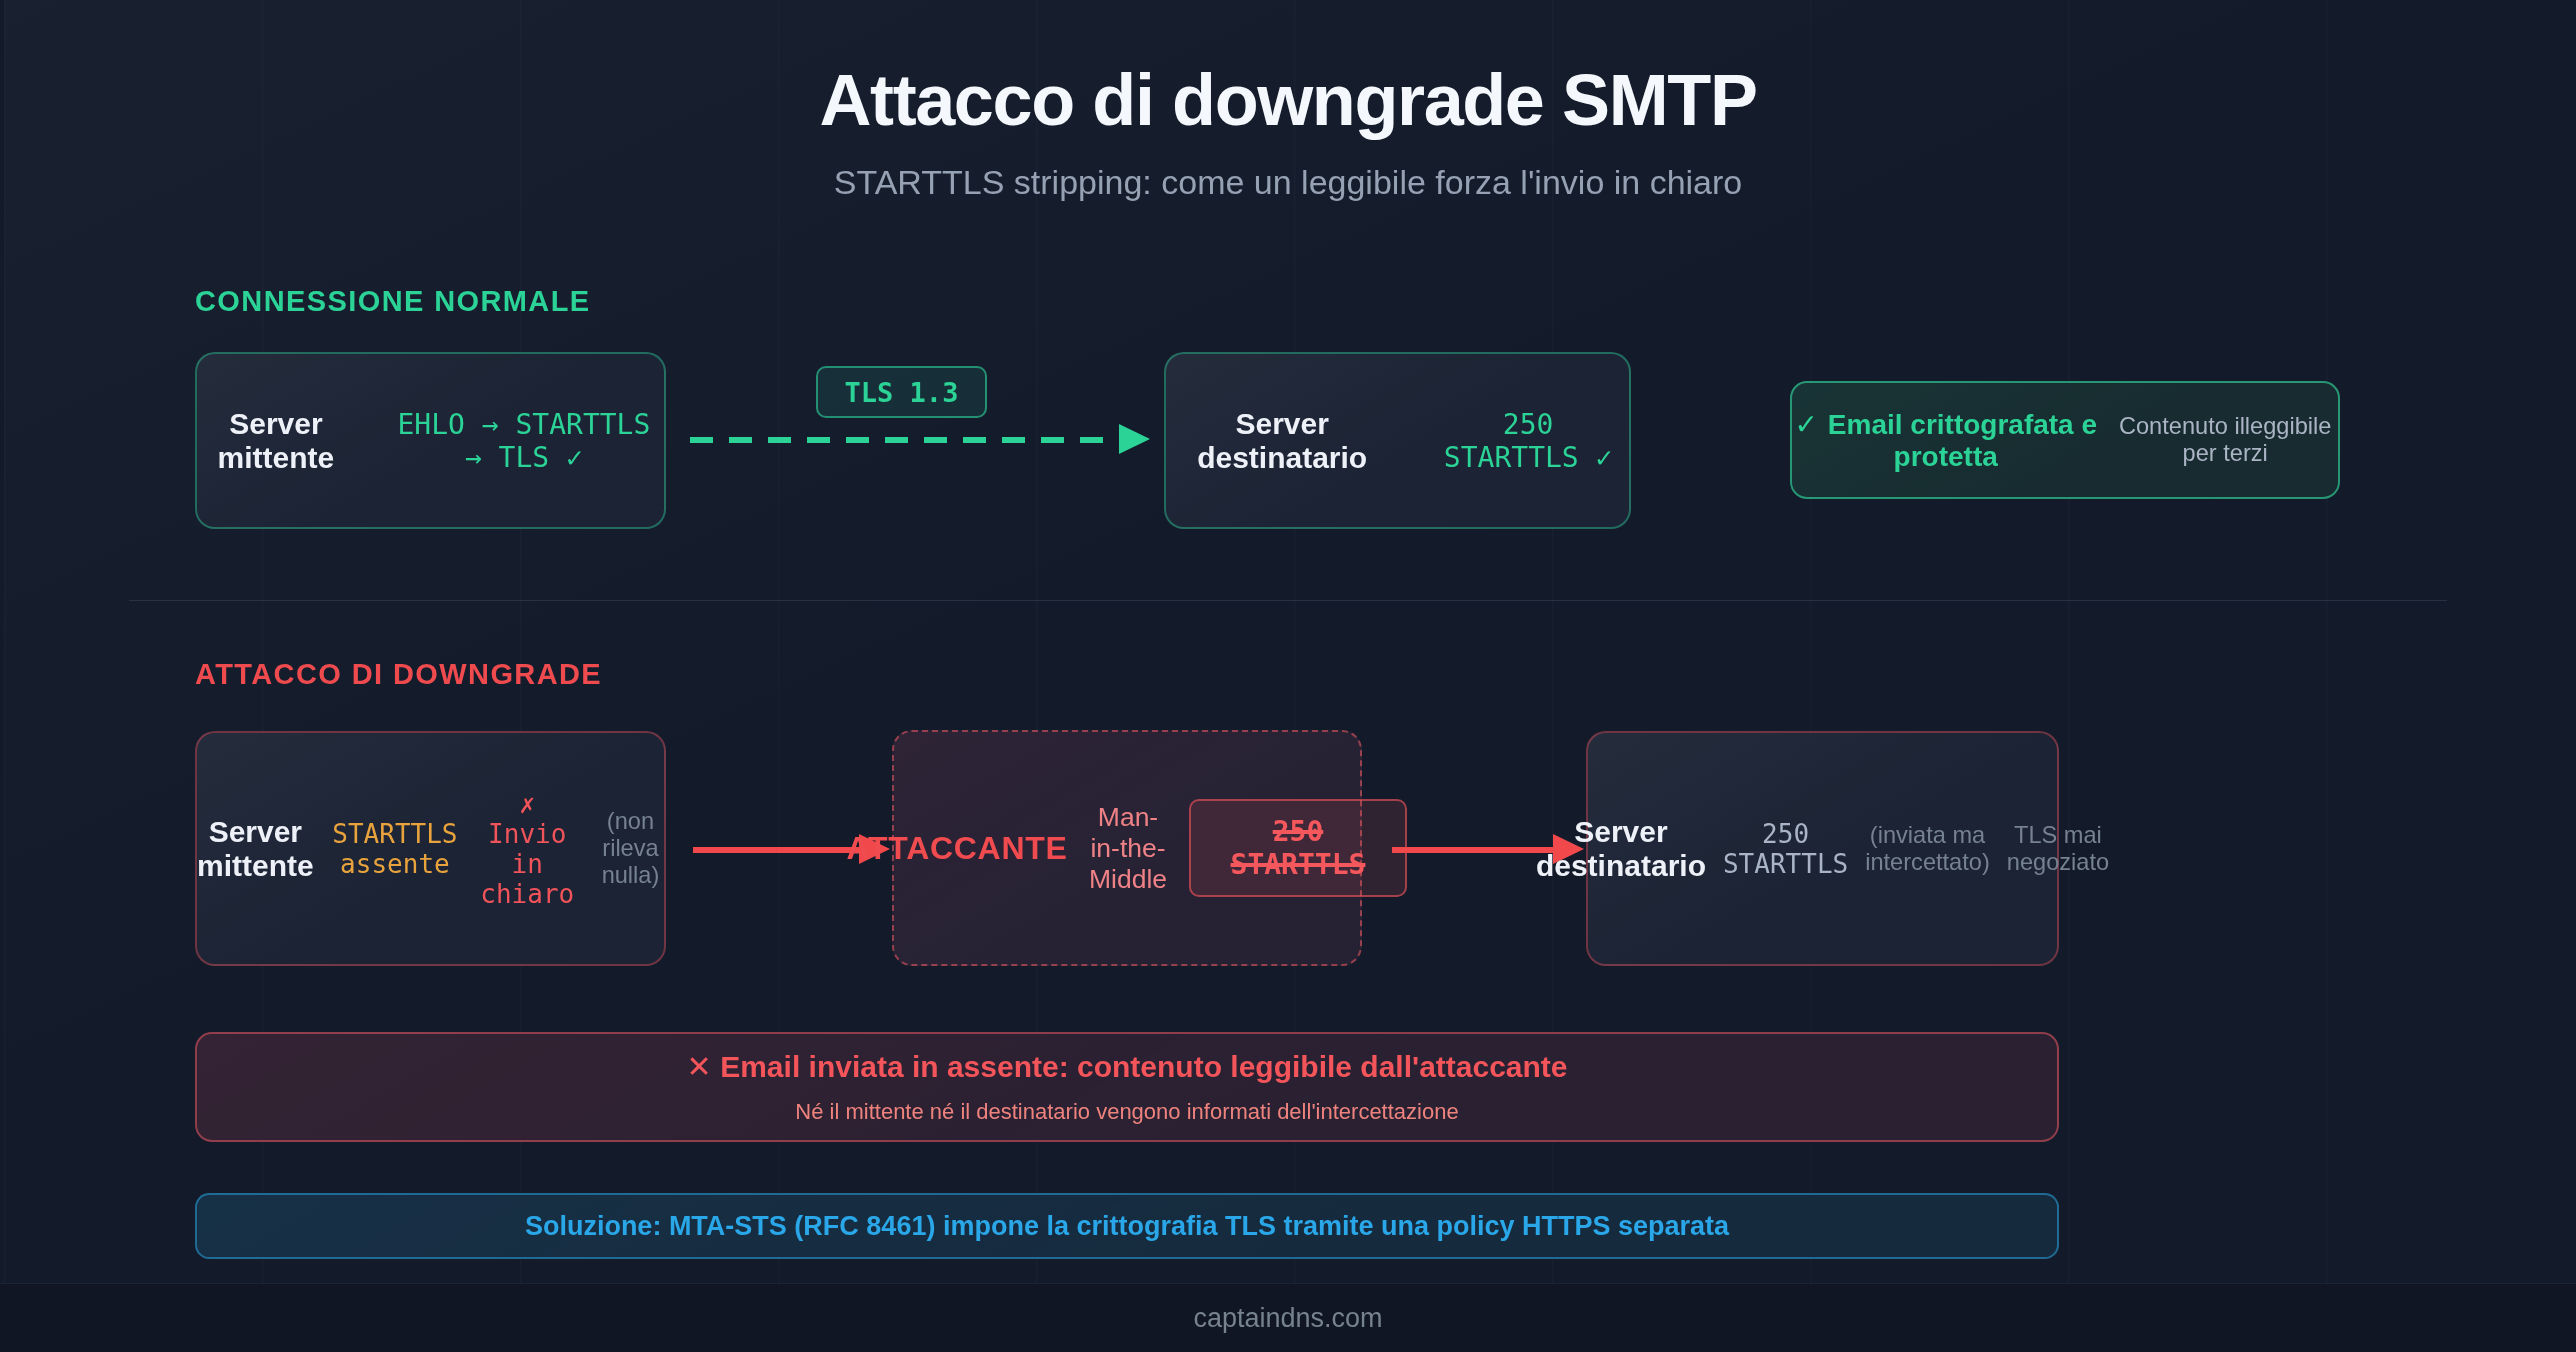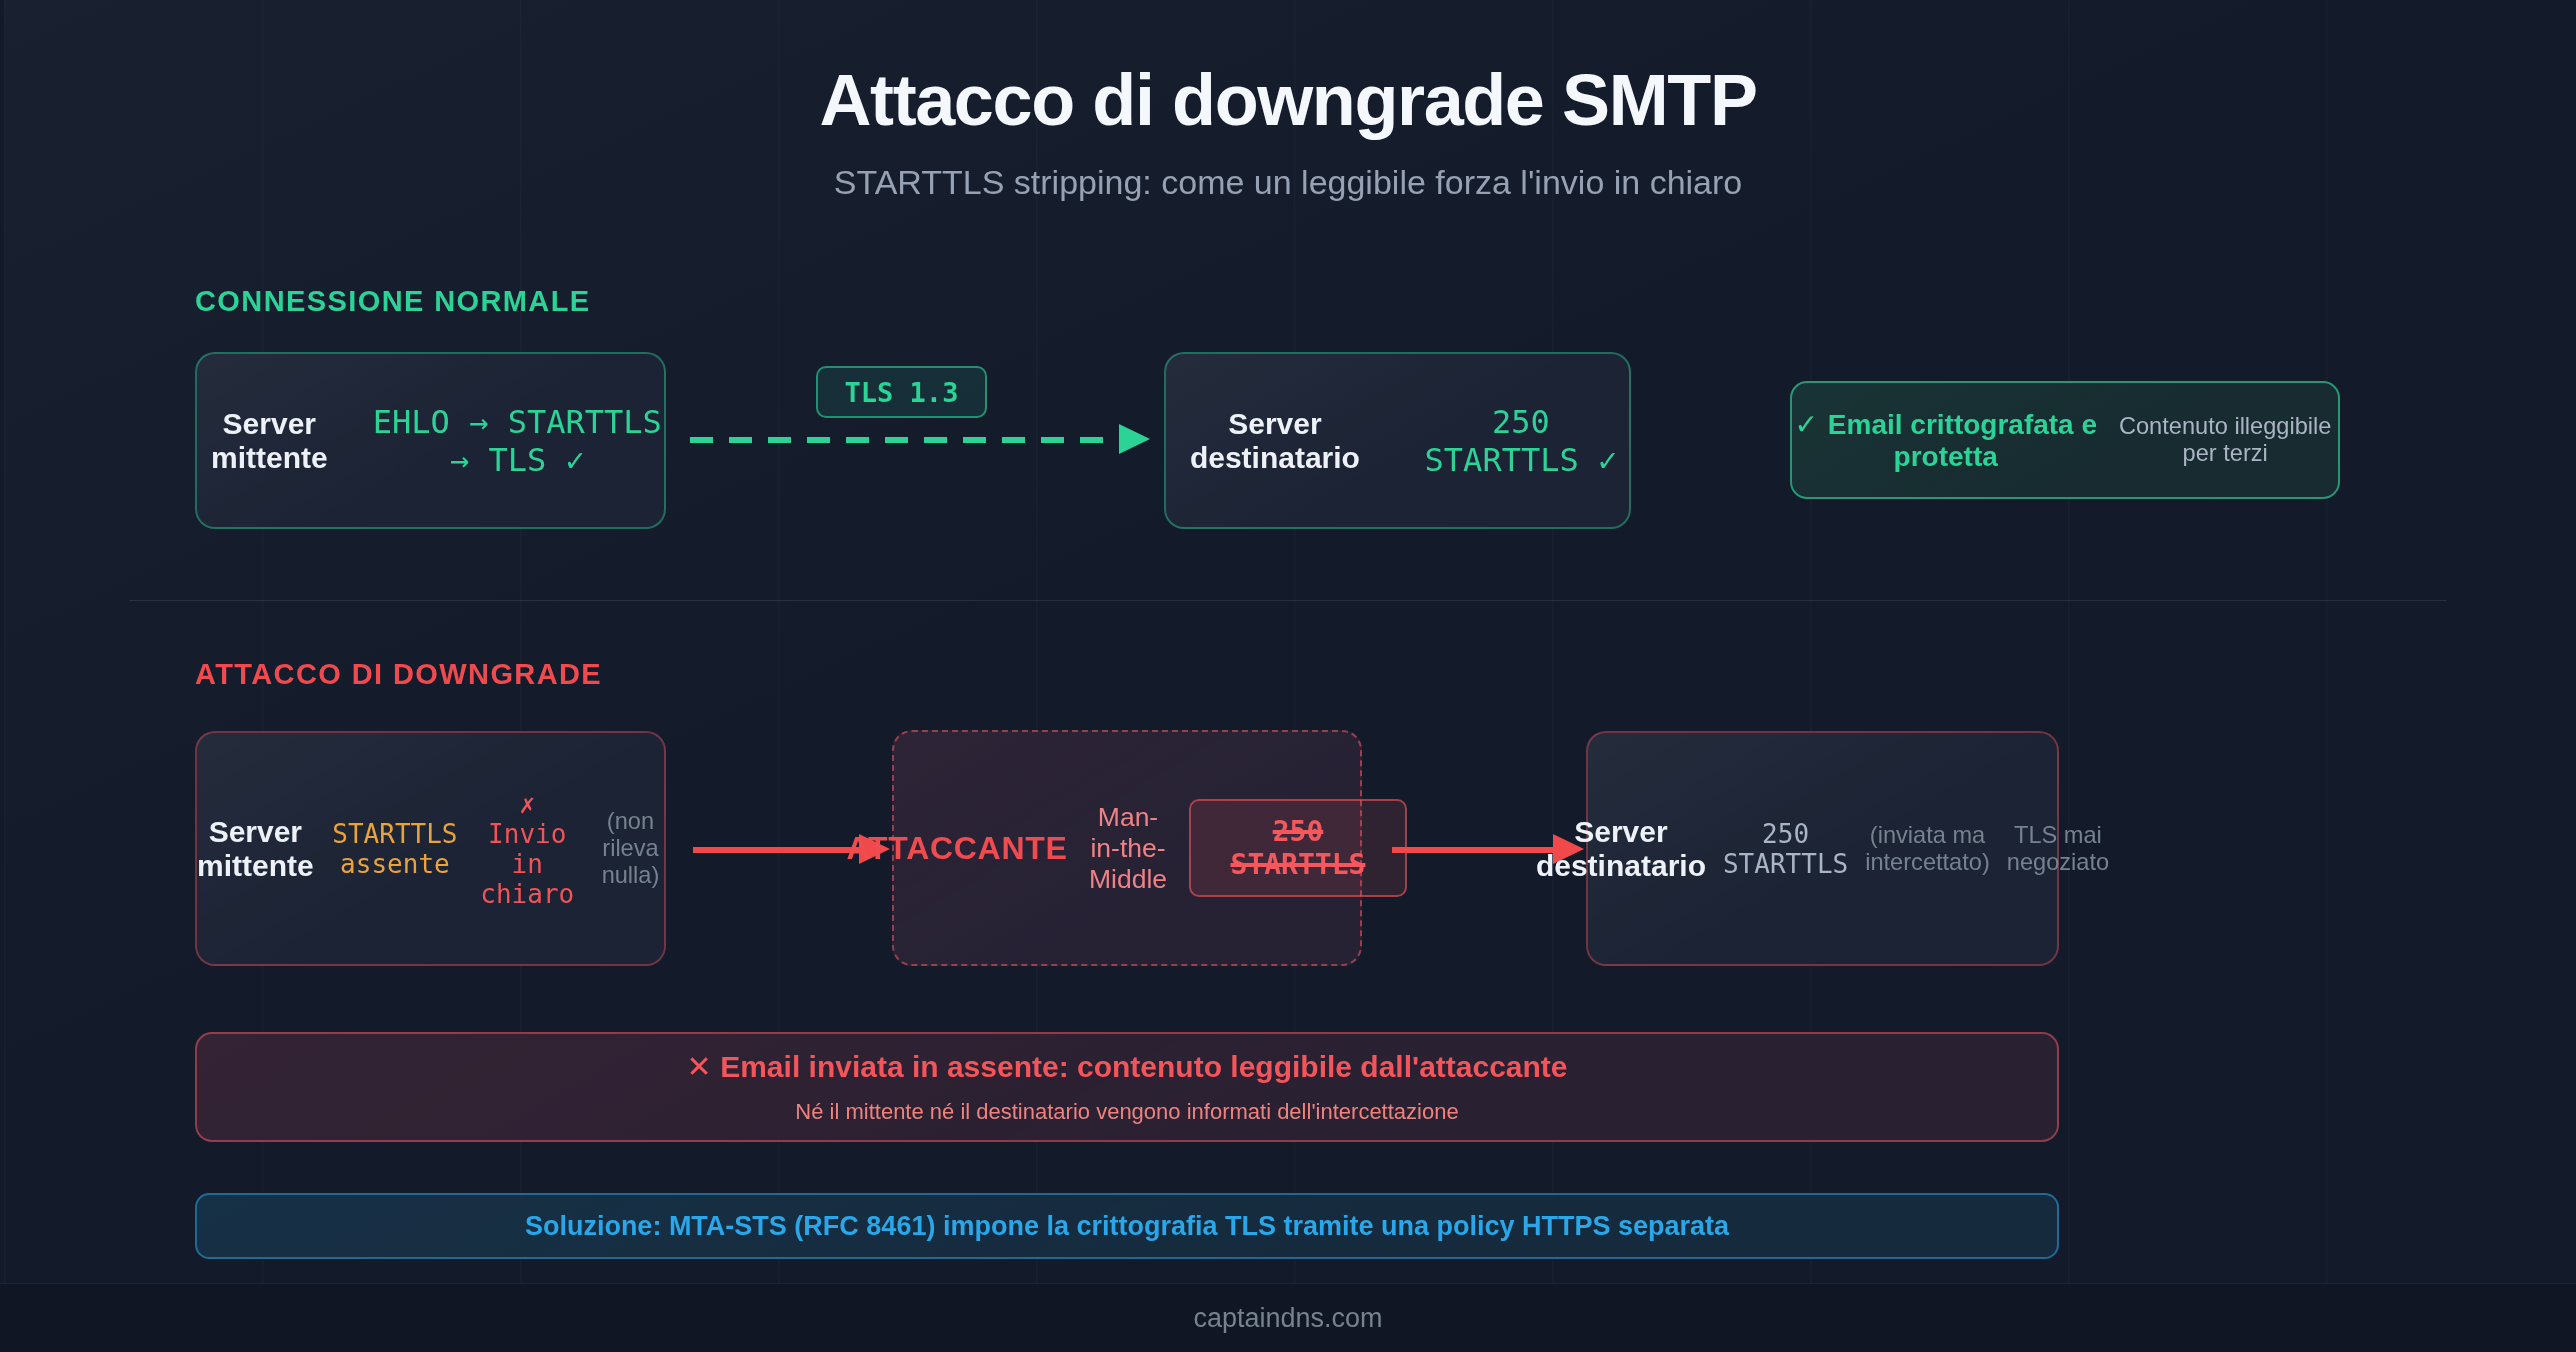--- a/index.html
+++ b/index.html
@@ -49,21 +49,21 @@
       #1b2334;
     display: flex; flex-direction: row;
     align-items: center; justify-content: center;
     text-align: center;
   }
   .box.green-border { border-color: rgba(45,210,155,0.42); }
   .box.red-border   { border-color: rgba(240,80,90,0.40); }
 
   .box-title { font-size: 30px; font-weight: bold; color: #eef2f8; }
   .mono { font-family: "DejaVu Sans Mono", "Liberation Mono", monospace; }
-  .mono-green  { font-size: 32px; color: #2bd397; }
+  .mono-green  { font-size: 28px; color: #2bd397; }
   .mono-orange { font-size: 26px; color: #e8a33d; }
   .mono-red    { font-size: 26px; color: #f0545a; }
   .mono-slate  { font-size: 26px; color: #a9b4c6; }
   .small-grey  { font-size: 23.6px; color: #76828f; }
 
   
   .sender-normal   { left: 195px;  top: 352px; width: 471px; height: 177px; gap: 29px; }
   .receiver-normal { left: 1164px; top: 352px; width: 467px; height: 177px; gap: 29px; }
   .tls-badge {
     position: absolute; left: 816px; top: 366px; width: 171px; height: 52px;

